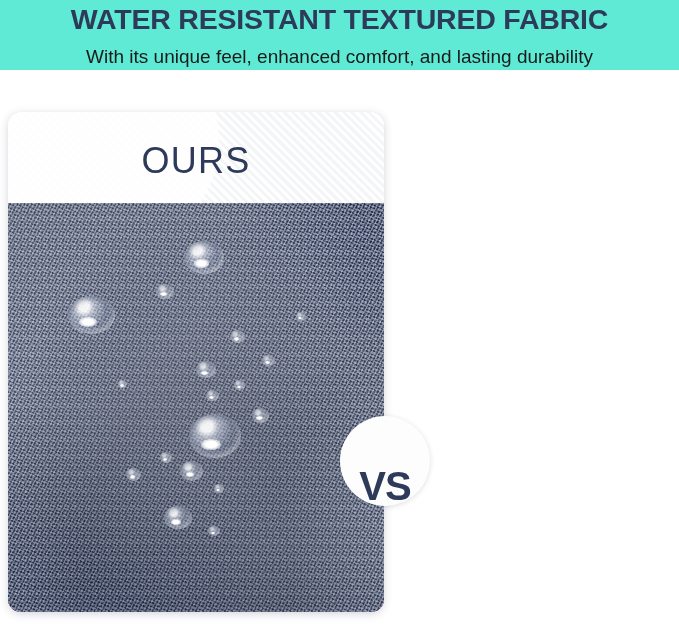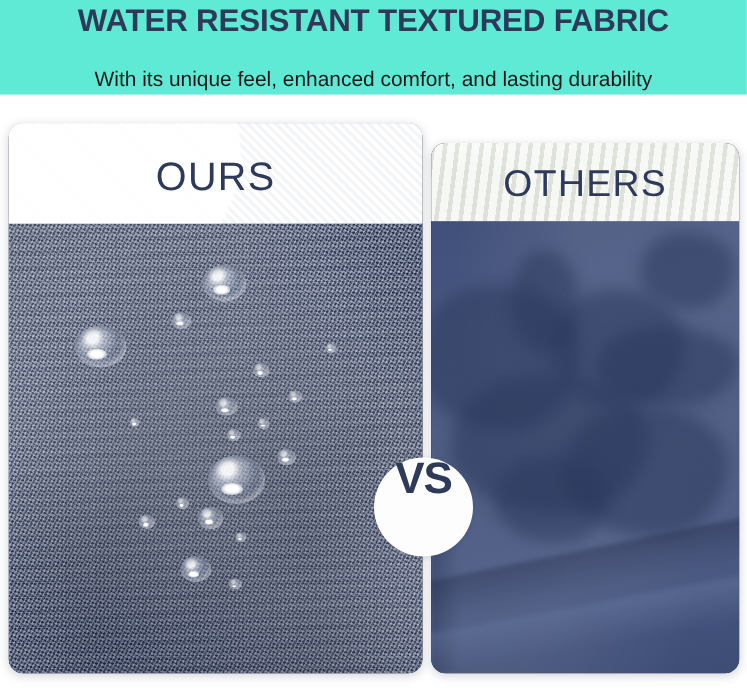--- a/index.html
+++ b/index.html
@@ -33,39 +33,39 @@
     margin: 0;
     padding: 0 4px;
     transform: scaleX(1.0);
   }
   .subtitle {
     font-family: "Liberation Sans", sans-serif;
     font-size: 19px;
     font-weight: normal;
     color: #1a1a1a;
     line-height: 26px;
-    margin: 24px 0 0 0;
+    margin: 8px 0 0 0;
     white-space: nowrap;
   }
 
   
   .compare {
     position: absolute;
     left: 0;
     top: 96px;
     width: 679px;
     height: 532px;
   }
 
   .panel {
     position: absolute;
     border-radius: 13px;
     overflow: hidden;
     box-shadow: 0 2px 9px rgba(120,128,145,0.33);
-    background: #0f172a;
+    background: #ec4899;
   }
 
   .panel-left {
     left: 8px;
     top: 16px;
     width: 376px;
     height: 500px;
   }
   .panel-right {
     left: 392px;
@@ -228,21 +228,21 @@
   
   .vs-badge {
     position: absolute;
     left: 340px;
     top: 320px;
     width: 90px;
     height: 90px;
     border-radius: 50%;
     background: #fdfdfd;
     display: flex;
-    align-items: flex-start;
+    align-items: flex-end;
     justify-content: center;
     z-index: 20;
     box-shadow: 0 1px 5px rgba(60,70,95,0.18);
   }
   .vs-text {
     font-family: "Liberation Sans", sans-serif;
     font-size: 40px;
     font-weight: bold;
     color: #2e3a59;
     letter-spacing: -1px;
@@ -281,41 +281,18 @@
     <div class="drop" style="left:152px;top:340px;width:12px;height:11px;"></div>
     <div class="drop" style="left:172px;top:349px;width:23px;height:20px;"></div>
     <div class="drop" style="left:206px;top:372px;width:10px;height:9px;"></div>
     <div class="drop" style="left:118px;top:356px;width:15px;height:13px;"></div>
     <div class="drop" style="left:156px;top:394px;width:28px;height:23px;"></div>
     <div class="drop" style="left:200px;top:414px;width:12px;height:10px;"></div>
     <div class="drop" style="left:110px;top:268px;width:9px;height:8px;"></div>
     <div class="drop" style="left:288px;top:200px;width:10px;height:9px;"></div>
   </div>
 
-  <div class="panel panel-right">
-
-    <div class="band band-right">
-      <span class="band-label label-others">OTHERS</span>
-    </div>
-
-    <div class="fabric-right">
-      <div class="sheen-right"></div>
-
-      <div class="stain" style="left:-14px;top:58px;width:150px;height:132px;"></div>
-      <div class="stain" style="left:72px;top:26px;width:62px;height:96px;"></div>
-      <div class="stain" style="left:110px;top:62px;width:120px;height:108px;"></div>
-      <div class="stain" style="left:150px;top:96px;width:130px;height:72px;"></div>
-      <div class="stain" style="left:18px;top:140px;width:180px;height:126px;"></div>
-      <div class="stain" style="left:120px;top:168px;width:150px;height:118px;"></div>
-      <div class="stain" style="left:190px;top:10px;width:86px;height:70px;"></div>
-      <div class="stain" style="left:58px;top:214px;width:104px;height:78px;"></div>
-
-      <div class="fold fold-c"></div>
-      <div class="fold fold-a"></div>
-      <div class="fold fold-b"></div>
-    </div>
-  </div>
 
   <div class="vs-badge">
     <span class="vs-text">VS</span>
   </div>
 
 </div>
 
 </body></html>

